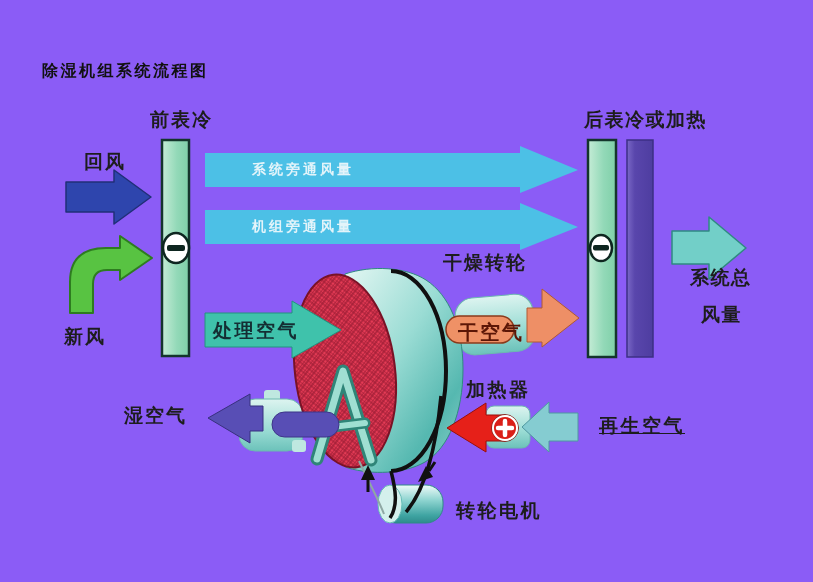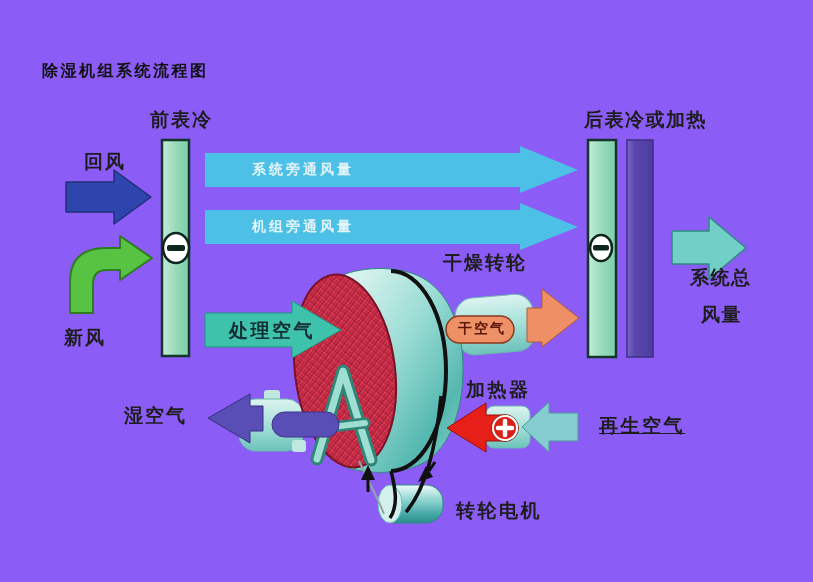--- a/index.html
+++ b/index.html
@@ -7,22 +7,22 @@
     position:relative;width:813px;height:582px;background:#8b5cf6;overflow:hidden;
     font-family:"Liberation Serif","DejaVu Serif",serif;
   }
   .stage svg{position:absolute;left:0;top:0;}
   .lbl{
     position:absolute;color:#1d1d1d;font-weight:bold;font-size:19px;
     letter-spacing:2px;white-space:nowrap;line-height:1.1;
   }
   .lbl.title{font-size:16px;letter-spacing:2.5px;color:#111;}
   .lbl.on-cyan{color:#e3f4fa;font-size:14px;letter-spacing:3px;}
-  .lbl.on-teal{color:#142e33;letter-spacing:2.5px;margin-left:16px;}
-  .lbl.on-orange{color:#5c1606;font-size:14px;letter-spacing:2px;}
+  .lbl.on-teal{color:#142e33;letter-spacing:2.5px;}
+  .lbl.on-orange{color:#5c1606;font-size:20px;letter-spacing:2px;}
   .lbl.two-line{text-align:center;}
 </style>
 </head>
 <body>
 
 <div class="stage">
 
   <svg width="813" height="582" viewBox="0 0 813 582">
     <defs>
       <pattern id="mesh" width="6" height="6" patternUnits="userSpaceOnUse" patternTransform="rotate(45)">
@@ -138,21 +138,21 @@
       <polygon points="418,482 433,477 426,466" fill="#111"></polygon>
     </g>
   </svg>
 
   <div class="lbl title" style="left:42px;top:62px;">除湿机组系统流程图</div>
 
   <div class="lbl" style="left:150px;top:110px;">前表冷</div>
 
   <div class="lbl" style="left:84px;top:152px;">回风</div>
 
-  <div class="lbl" style="left:64px;top:328px;">新风</div>
+  <div class="lbl" style="left:64px;top:328px;font-family:Liberation Mono, monospace;">新风</div>
 
   <div class="lbl on-cyan" style="left:252px;top:162px;">系统旁通风量</div>
 
   <div class="lbl on-cyan" style="left:252px;top:219px;">机组旁通风量</div>
 
   <div class="lbl on-teal" style="left:213px;top:321px;">处理空气</div>
 
   <div class="lbl" style="left:443px;top:253px;">干燥转轮</div>
 
   <div class="lbl on-orange" style="left:458px;top:321px;">干空气</div>

